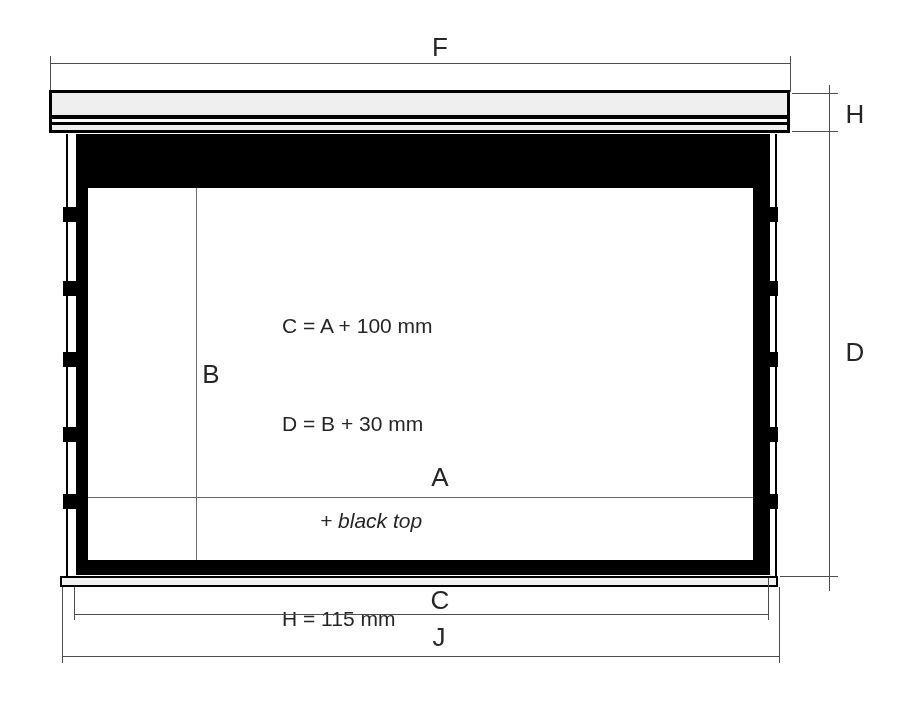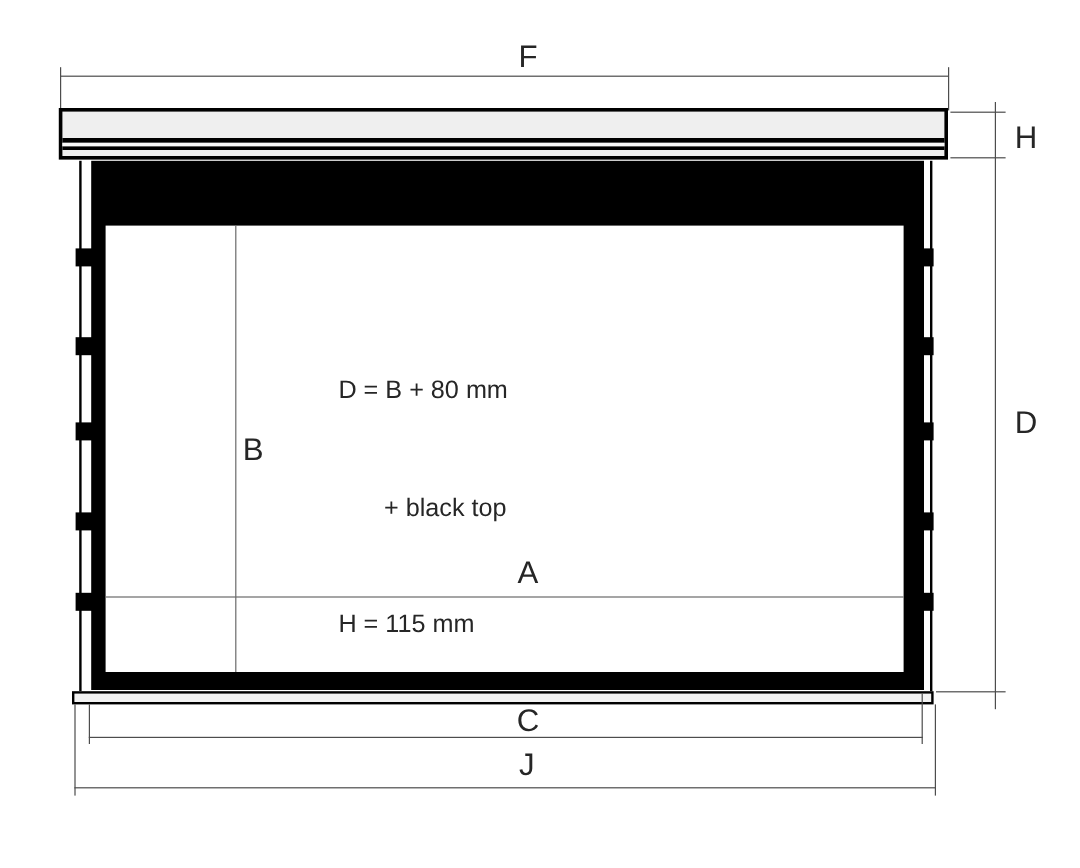--- a/index.html
+++ b/index.html
@@ -27,21 +27,21 @@
     box-sizing:border-box;border:3px solid var(--outline);
     background:var(--housing-fill);
   }
   .bar{
     box-sizing:border-box;border:2px solid var(--outline);
     background:var(--bar-fill);
   }
   .formulas{
     color:var(--text);font-size:21px;line-height:32.5px;white-space:pre;
   }
-  .formulas .indent{padding-left:38px;}
+  .formulas .indent{padding-left:38px;font-style:italic;}
 </style>
 </head>
 <body>
 
 <div class="canvas">
 
   <div class="abs dim-label" style="left:425px;top:33px;">F</div>
   <div class="abs dim-line" style="left:50px;top:63px;width:740px;height:1px;"></div>
   <div class="abs dim-line" style="left:50px;top:56px;width:1px;height:37px;"></div>
   <div class="abs dim-line" style="left:790px;top:56px;width:1px;height:36px;"></div>
@@ -77,21 +77,22 @@
   <div class="abs black" style="left:763px;top:427px;width:15px;height:15px;"></div>
   <div class="abs black" style="left:763px;top:494px;width:15px;height:15px;"></div>
 
   <div class="abs dim-line" style="left:196px;top:188px;width:1px;height:372px;background:#6a6a6a;"></div>
   <div class="abs dim-label" style="left:196px;top:360px;">B</div>
 
   <div class="abs dim-line" style="left:88px;top:497px;width:665px;height:1px;background:#6a6a6a;"></div>
   <div class="abs dim-label" style="left:425px;top:463px;">A</div>
 
   <div class="abs formulas" style="left:282px;top:245px;">
-    <div>D = B + 80 mm</div>
+    <div>C = A + 100 mm</div>
+    <div>D = B + 30 mm</div>
     <div class="indent">+ black top</div>
     <div>H = 115 mm</div>
     
   </div>
 
   <div class="abs bar" style="left:60px;top:576px;width:718px;height:11px;"></div>
 
   <div class="abs dim-line" style="left:74px;top:587px;width:1px;height:33px;"></div>
   <div class="abs dim-line" style="left:768px;top:578px;width:1px;height:42px;"></div>
   <div class="abs dim-line" style="left:74px;top:614px;width:695px;height:1px;"></div>

